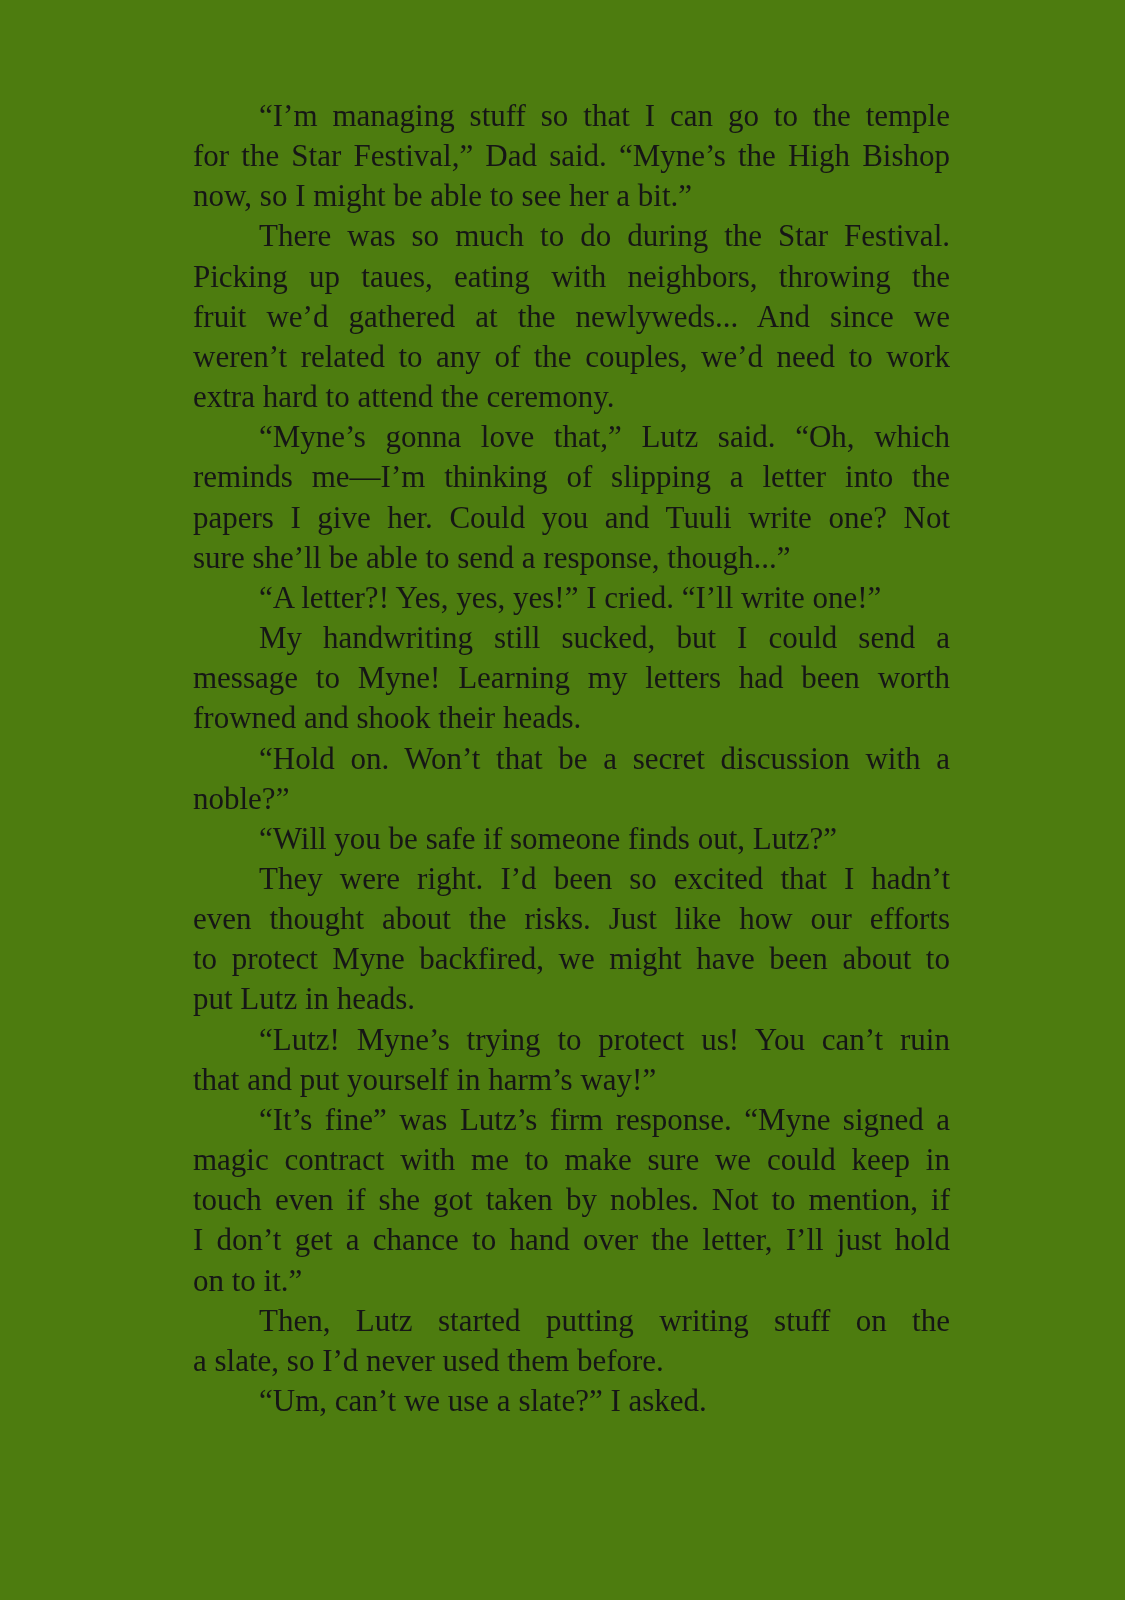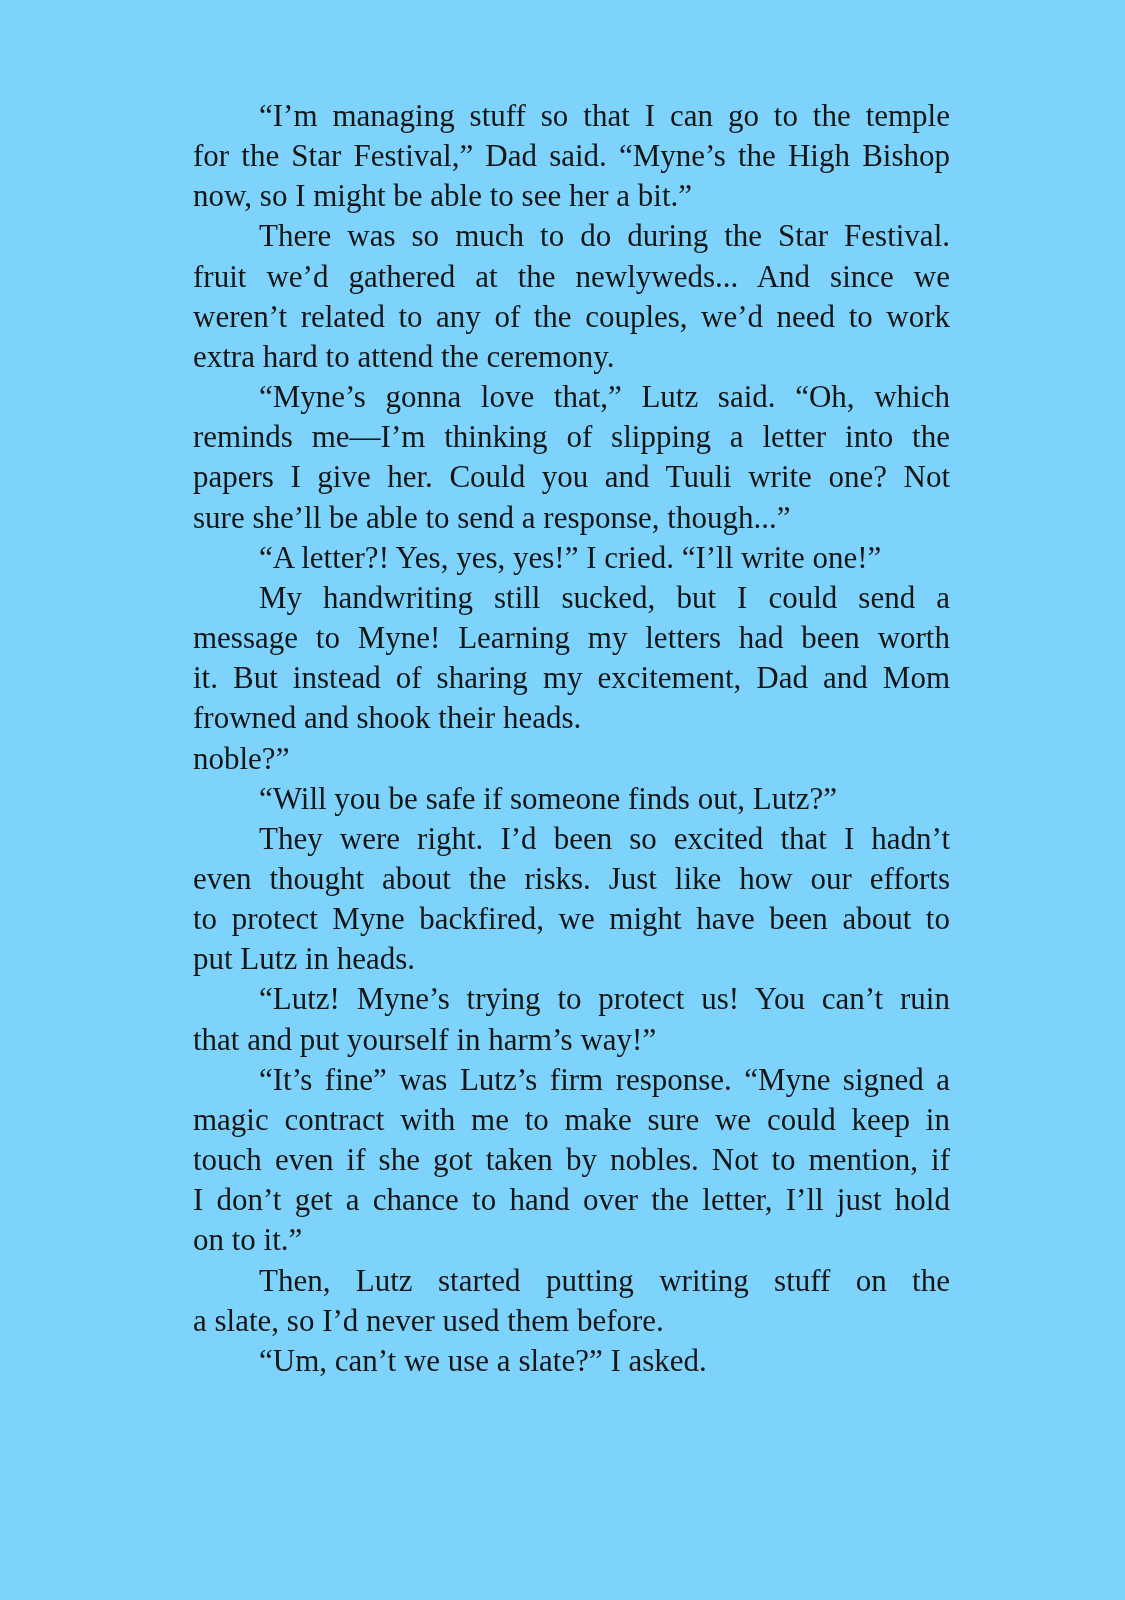--- a/index.html
+++ b/index.html
@@ -40,49 +40,50 @@
   .line.first {
     text-indent: 66px;
   }
   .line.last {
     text-align-last: left;
   }
 </style>
 </head>
 <body>
 
-<div class="book-page" style="background: #7dd3fc;">
+<div class="book-page" style="background: #4d7c0f;">
   <div class="page-text" style="color: rgb(22, 22, 22);">
       <p class="para">
         <span class="line first">“I’m managing stuff so that I can go to the temple</span>
         <span class="line">for the Star Festival,” Dad said. “Myne’s the High Bishop</span>
         <span class="line last">now, so I might be able to see her a bit.”</span>
       </p>
       <p class="para">
         <span class="line first">There was so much to do during the Star Festival.</span>
+        <span class="line">Picking up taues, eating with neighbors, throwing the</span>
         <span class="line">fruit we’d gathered at the newlyweds... And since we</span>
         <span class="line">weren’t related to any of the couples, we’d need to work</span>
         <span class="line last">extra hard to attend the ceremony.</span>
       </p>
       <p class="para">
         <span class="line first">“Myne’s gonna love that,” Lutz said. “Oh, which</span>
         <span class="line">reminds me—I’m thinking of slipping a letter into the</span>
         <span class="line">papers I give her. Could you and Tuuli write one? Not</span>
         <span class="line last">sure she’ll be able to send a response, though...”</span>
       </p>
       <p class="para">
         <span class="line first last">“A letter?! Yes, yes, yes!” I cried. “I’ll write one!”</span>
       </p>
       <p class="para">
         <span class="line first">My handwriting still sucked, but I could send a</span>
         <span class="line">message to Myne! Learning my letters had been worth</span>
-        <span class="line">it. But instead of sharing my excitement, Dad and Mom</span>
         <span class="line last">frowned and shook their heads.</span>
       </p>
       <p class="para">
+        <span class="line first">“Hold on. Won’t that be a secret discussion with a</span>
         <span class="line last">noble?”</span>
       </p>
       <p class="para">
         <span class="line first last">“Will you be safe if someone finds out, Lutz?”</span>
       </p>
       <p class="para">
         <span class="line first">They were right. I’d been so excited that I hadn’t</span>
         <span class="line">even thought about the risks. Just like how our efforts</span>
         <span class="line">to protect Myne backfired, we might have been about to</span>
         <span class="line last">put Lutz in heads.</span>

